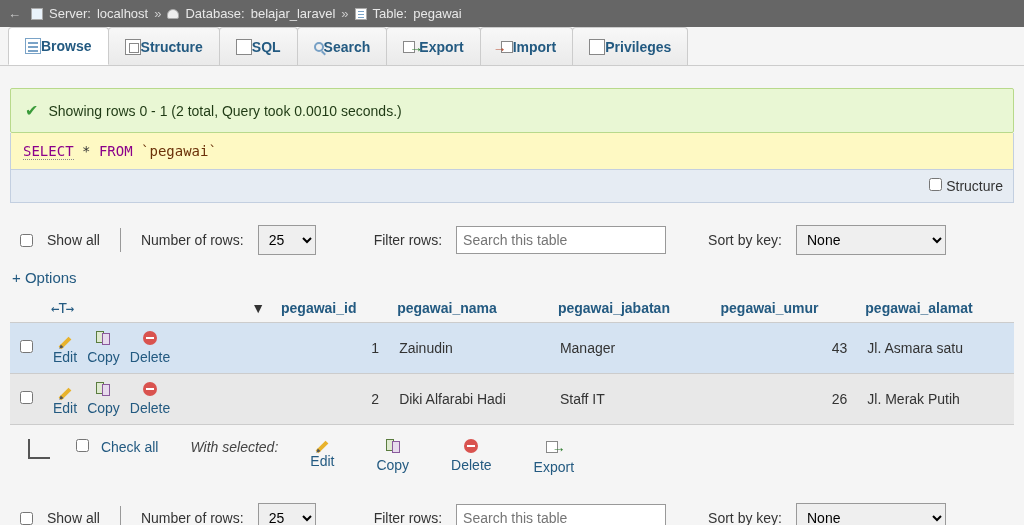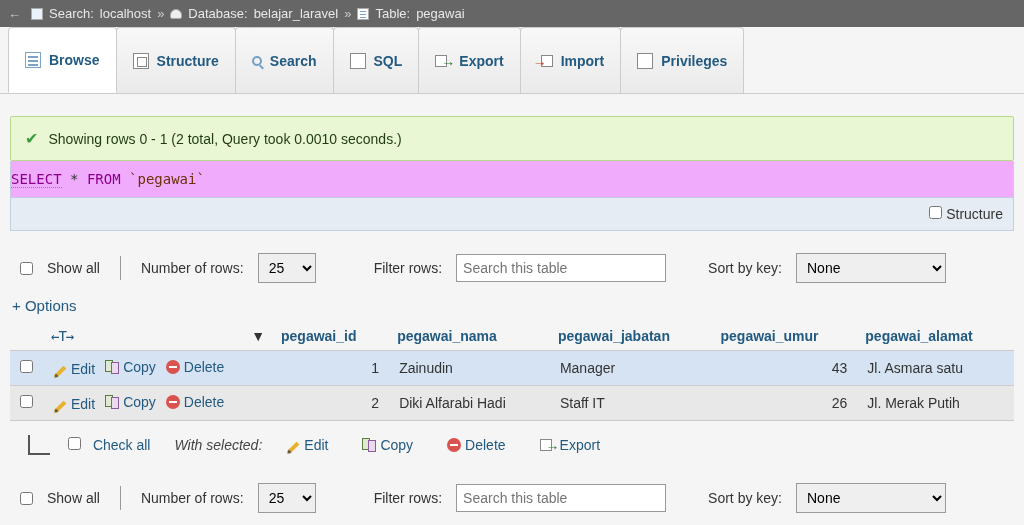--- a/index.html
+++ b/index.html
@@ -28,22 +28,21 @@
       display: flex;
       background: #f5f5f5;
       border-bottom: 1px solid #ccc;
       padding-left: 8px;
       gap: 0;
       margin-top: 0;
     }
     .tab {
       display: flex;
       align-items: center;
-      gap: 8px;
-      padding: 24px 16px;
+      padding: 10px 16px;
       border: 1px solid #ccc;
       border-bottom: none;
       background: linear-gradient(#f8f8f8, #eaeaea);
       color: #235a81;
       font-weight: bold;
       cursor: pointer;
       margin-right: -1px;
       border-radius: 4px 4px 0 0;
     }
     .tab.active {
@@ -65,24 +64,24 @@
       display: flex;
       align-items: center;
       gap: 10px;
       color: #1f3a14;
       border-radius: 2px;
     }
     .checkmark { color: #3a9b3a; font-size: 16px; }
     
     
     .sql-box {
-      background: #f0abfc;
+      background: #fef9c3;
       border: 1px solid #c3cfe0;
       border-top: none;
-      padding: 10px 0;
+      padding: 10px 12px;
       font-family: monospace;
       font-size: 14px;
     }
     .kw-select { color: #8b008b; border-bottom: 1px dotted #888;}
     .kw-from { color: #8b008b; }
     .kw-table { color: #6b3109; }
     
     .sql-footer {
       background: #e6ecf3;
       border: 1px solid #c3cfe0;
@@ -138,28 +137,28 @@
     }
     table.data th.header-col { color: #235a81; font-weight: bold;}
     table.data td {
       padding: 8px 10px;
     }
     table.data thead tr { border-bottom: 1px solid #ccc; }
     table.data tbody tr.row0 { background: #d5e3f2; }
     table.data tbody tr.row1 { background: #e8e8e8; }
     table.data tbody tr.row0 td, table.data tbody tr.row1 td { border-bottom: 1px solid #ccc; }
     .action-link { color: #235a81; cursor: pointer; }
-    .action-group { display: inline-flex; align-items: center; gap: 4px; margin-right: 10px; }
+    .action-group { display: inline-flex; align-items: center; gap: 4px; margin-right: 10px; flex-direction: column; }
     .num-cell { text-align: right; margin-top: 8px; }
     
     
     .selected-row {
       display: flex;
-      align-items: center;
-      gap: 24px;
+      align-items: flex-start;
+      gap: 32px;
       padding: 14px 10px 6px 18px;
     }
     .turn-arrow {
       width: 22px;
       height: 20px;
       border-left: 2px solid #555;
       border-bottom: 2px solid #555;
       margin-right: -6px;
     }
     .selected-row .italic { font-style: italic; color: #444; }
@@ -202,21 +201,21 @@
     
     
     .row-actions { white-space: nowrap; }
   </style>
 </head>
 <body>
 
 <div class="breadcrumb">
   <span class="arrow-back">←</span>
   <span class="ic ic-server"></span>
-  <span>Search:</span>
+  <span>Server:</span>
   <a href="#">localhost</a>
   <span class="sep">»</span>
   <span class="ic ic-db"></span>
   <span>Database:</span>
   <a href="#">belajar_laravel</a>
   <span class="sep">»</span>
   <span class="ic ic-tbl"></span>
   <span>Table:</span>
   <a href="#">pegawai</a>
 </div>
@@ -224,26 +223,26 @@
 <div class="tabs">
   <div class="tab active">
     <span class="ic ic-browse"></span>
     <span>Browse</span>
   </div>
   <div class="tab">
     <span class="ic ic-struct"></span>
     <span>Structure</span>
   </div>
   <div class="tab">
+    <span class="ic ic-sql"></span>
+    <span>SQL</span>
+  </div>
+  <div class="tab">
     <span class="ic ic-search"></span>
     <span>Search</span>
-  </div>
-  <div class="tab">
-    <span class="ic ic-sql"></span>
-    <span>SQL</span>
   </div>
   <div class="tab">
     <span class="ic ic-export"></span>
     <span>Export</span>
   </div>
   <div class="tab">
     <span class="ic ic-import"></span>
     <span>Import</span>
   </div>
   <div class="tab">

